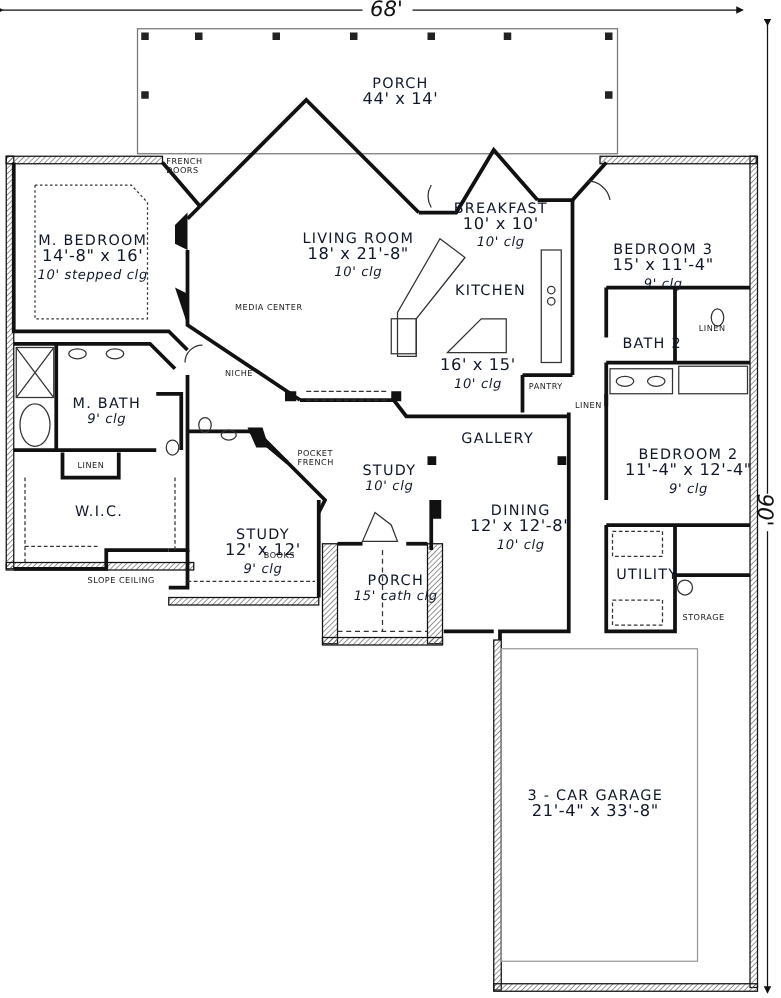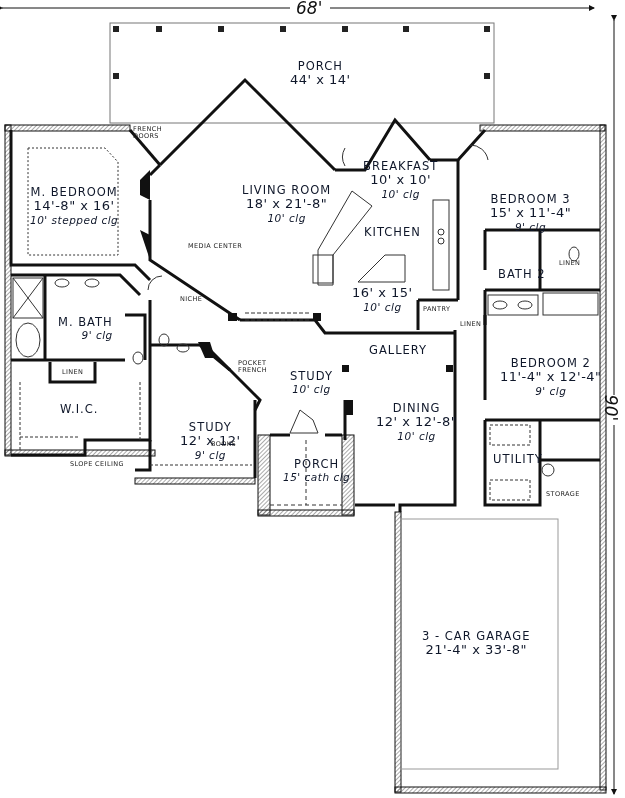--- a/index.html
+++ b/index.html
@@ -216,21 +216,21 @@
 <div class="lbl" style="left:490px; top:166px;margin-top:27px;">
   <div class="name">BEDROOM 3</div>
   <div class="dim">15' x 11'-4"</div>
   <div class="clg">9' clg</div>
 </div>
 
 <div class="lbl" style="left:498px; top:268px;">
   <div class="name">BATH 2</div>
 </div>
 
-<div class="lbl" style="left:58px; top:316px;text-align:right;">
+<div class="lbl" style="left:58px; top:316px;">
   <div class="name">M. BATH</div>
   <div class="clg">9' clg</div>
 </div>
 
 <div class="lbl" style="left:60px; top:403px;">
   <div class="name">W.I.C.</div>
 </div>
 
 <div class="lbl" style="left:180px; top:421px;">
   <div class="name">STUDY</div>

